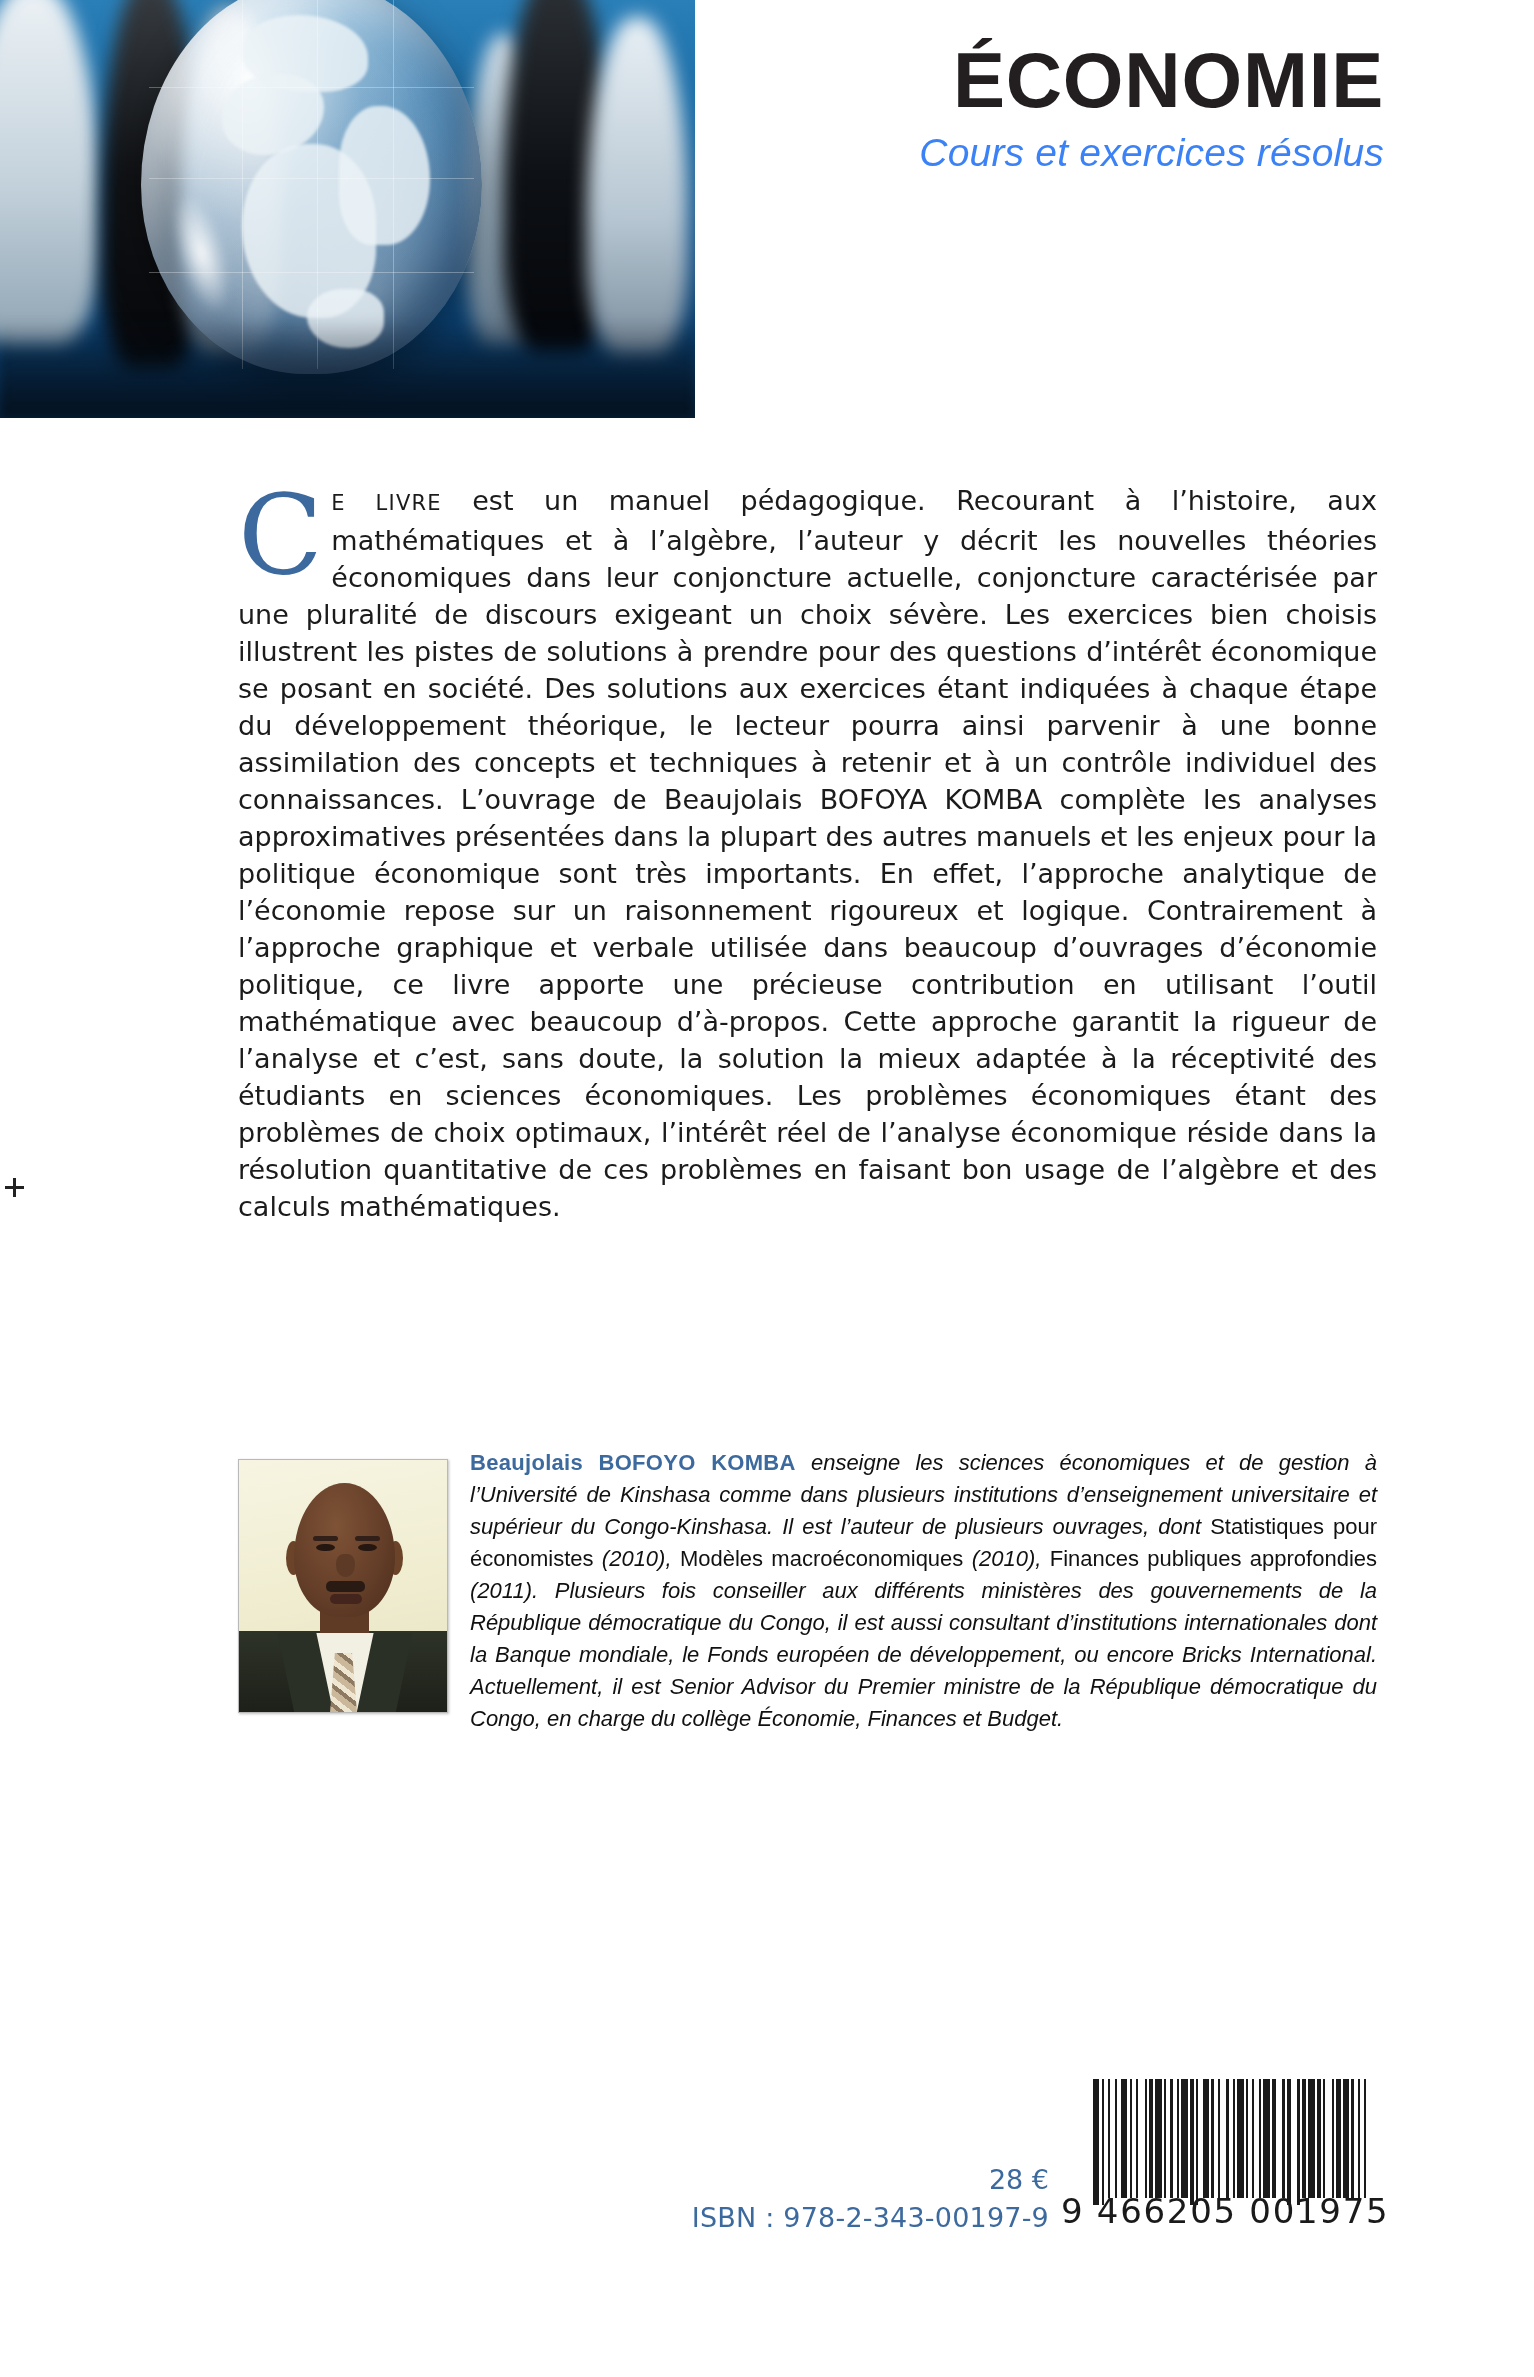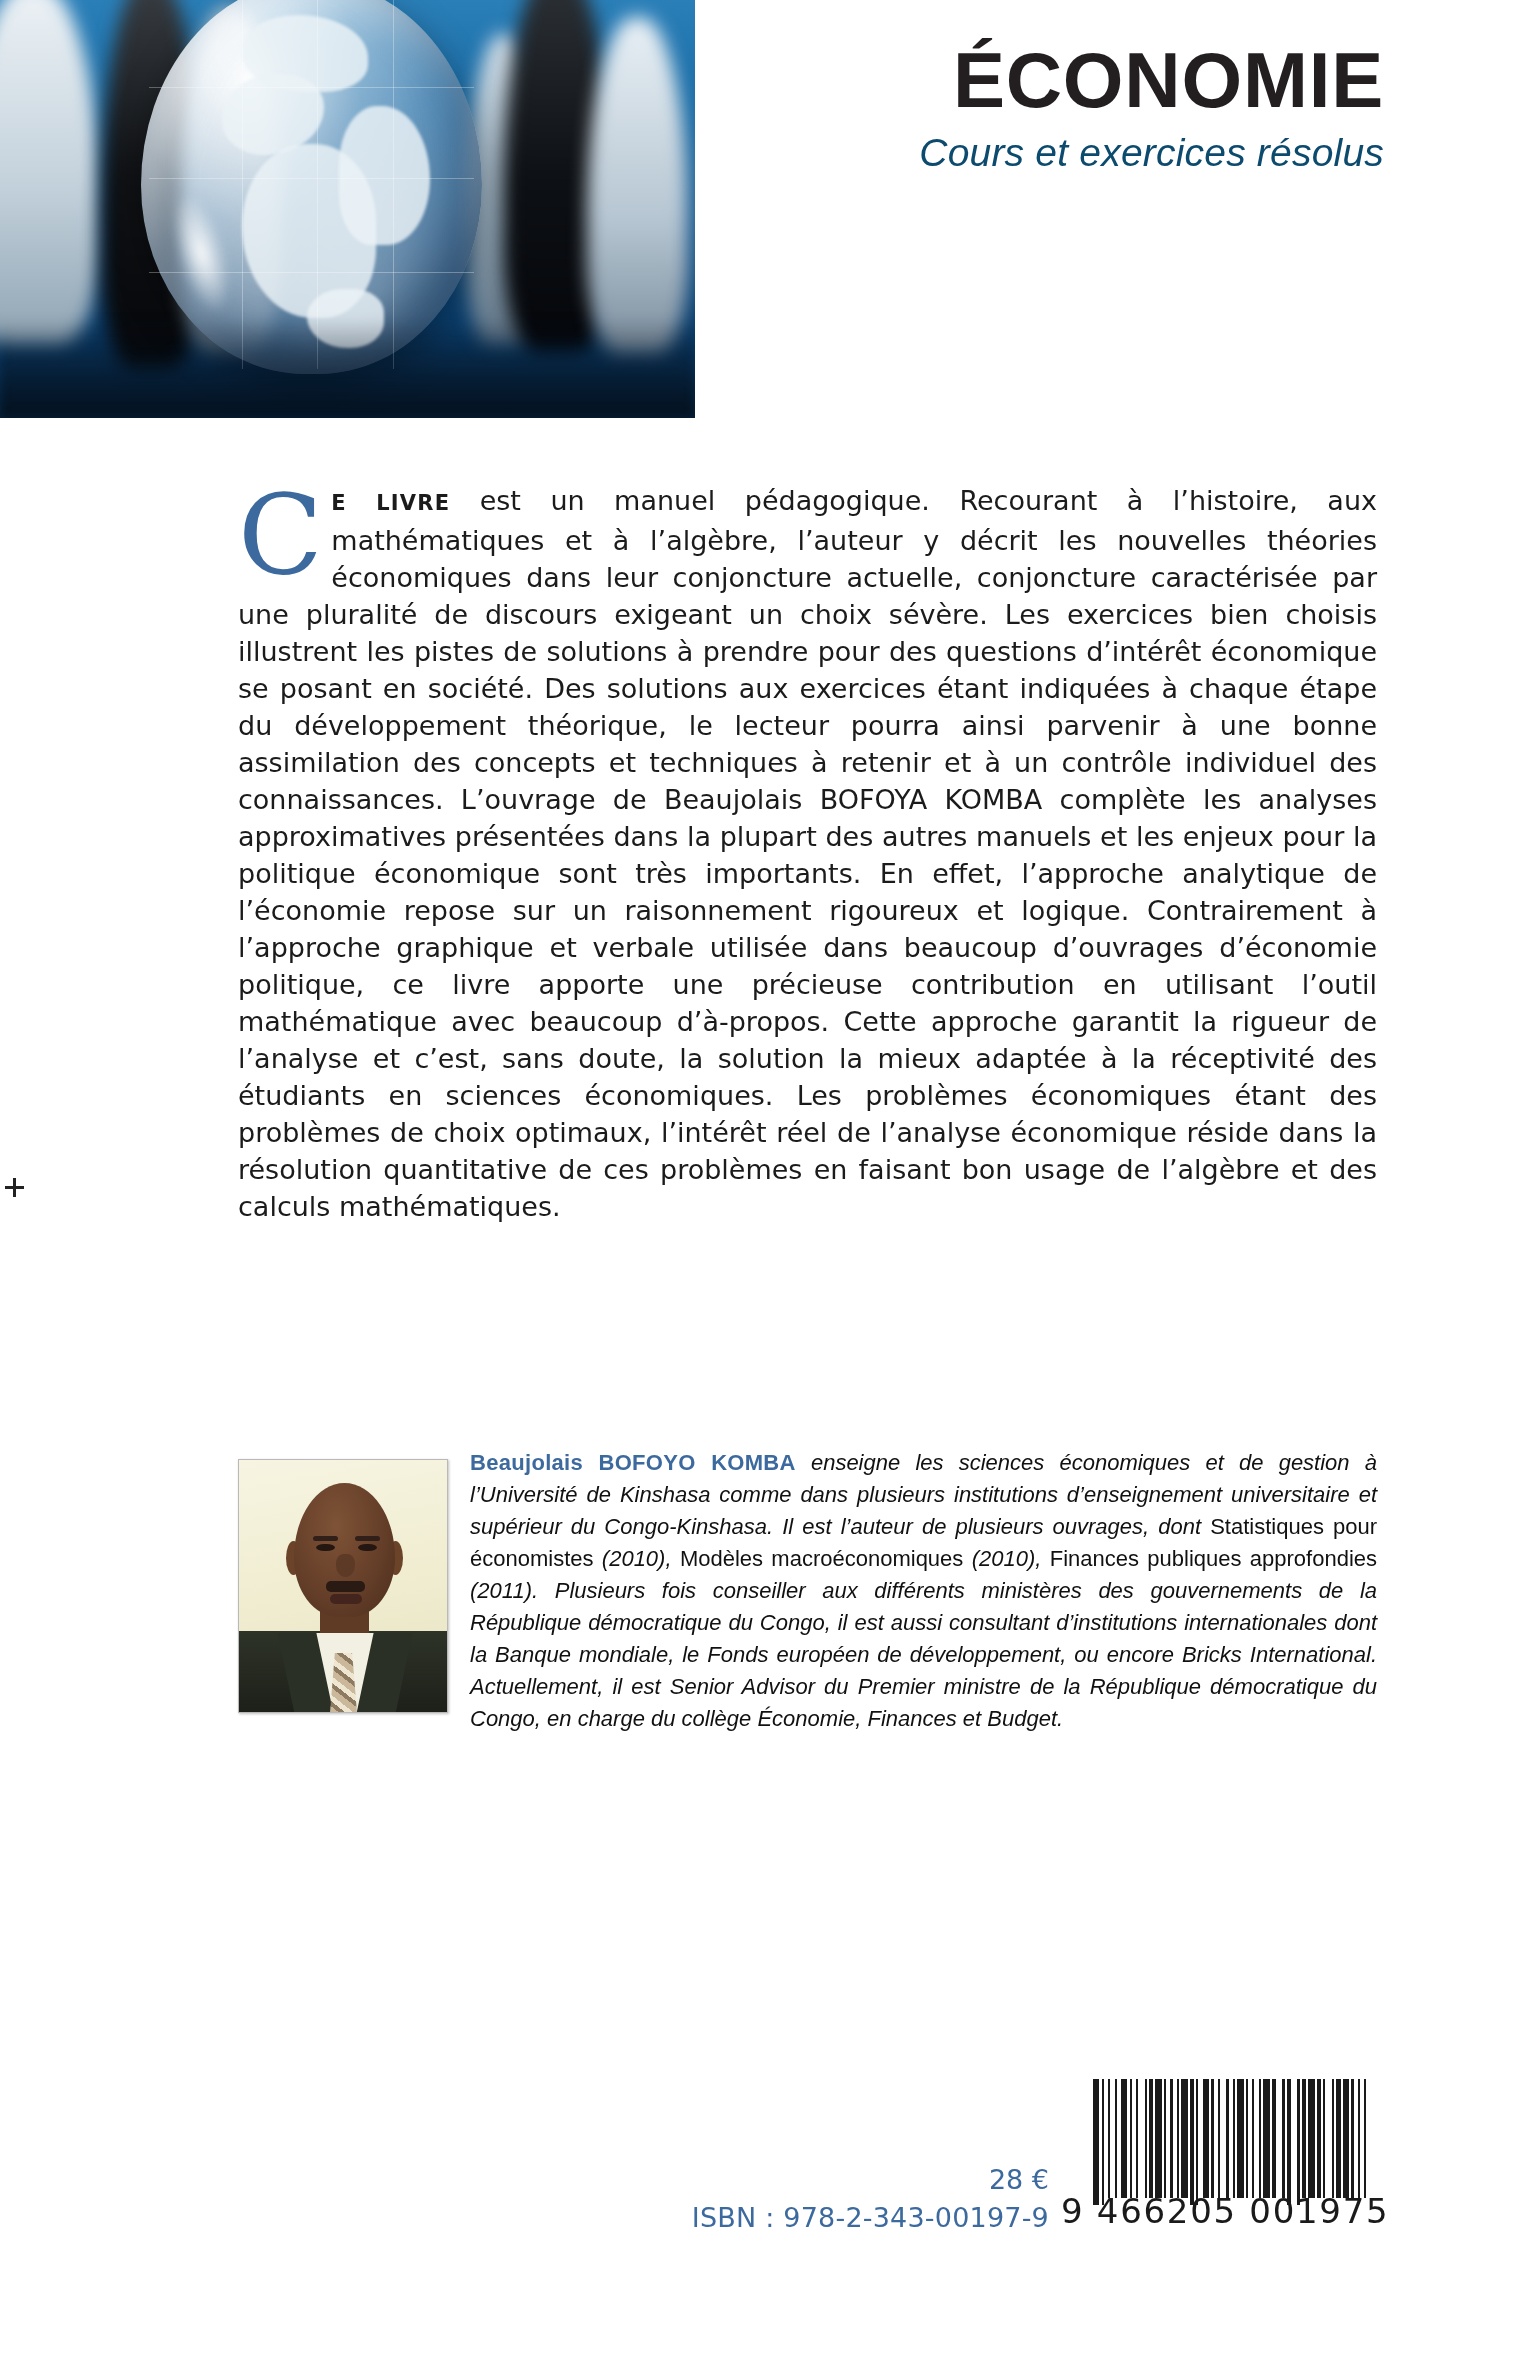--- a/index.html
+++ b/index.html
@@ -111,21 +111,21 @@
     font-size: 78px;
     font-weight: 700;
     letter-spacing: 0.8px;
     color: #3d6a9e;
     line-height: 1.12;
     margin-top: 5px;
   }
   #title-tagline {
     font-size: 39px;
     font-style: italic;
-    color: #0c4a6e;
+    color: #3b82f6;
     margin-top: 10px;
     letter-spacing: 0.2px;
   }
 
   
   #blurb {
     position: absolute;
     left: 238px;
     top: 482px;
     width: 1139px;
@@ -142,21 +142,20 @@
     color: #3d6a9e;
     font-family: "DejaVu Serif", serif;
     font-weight: 400;
     font-size: 111px;
     line-height: 0.86;
     margin: 5px 8.4px 0 0;
   }
   .smallcaps {
     font-size: 21px;
     letter-spacing: 1.2px;
-    font-weight: bold;
   }
 
   
   #bio {
     position: absolute;
     left: 238px;
     top: 1447px;
     width: 1139px;
     font-family: Liberation Sans, sans-serif;
     font-style: italic;

